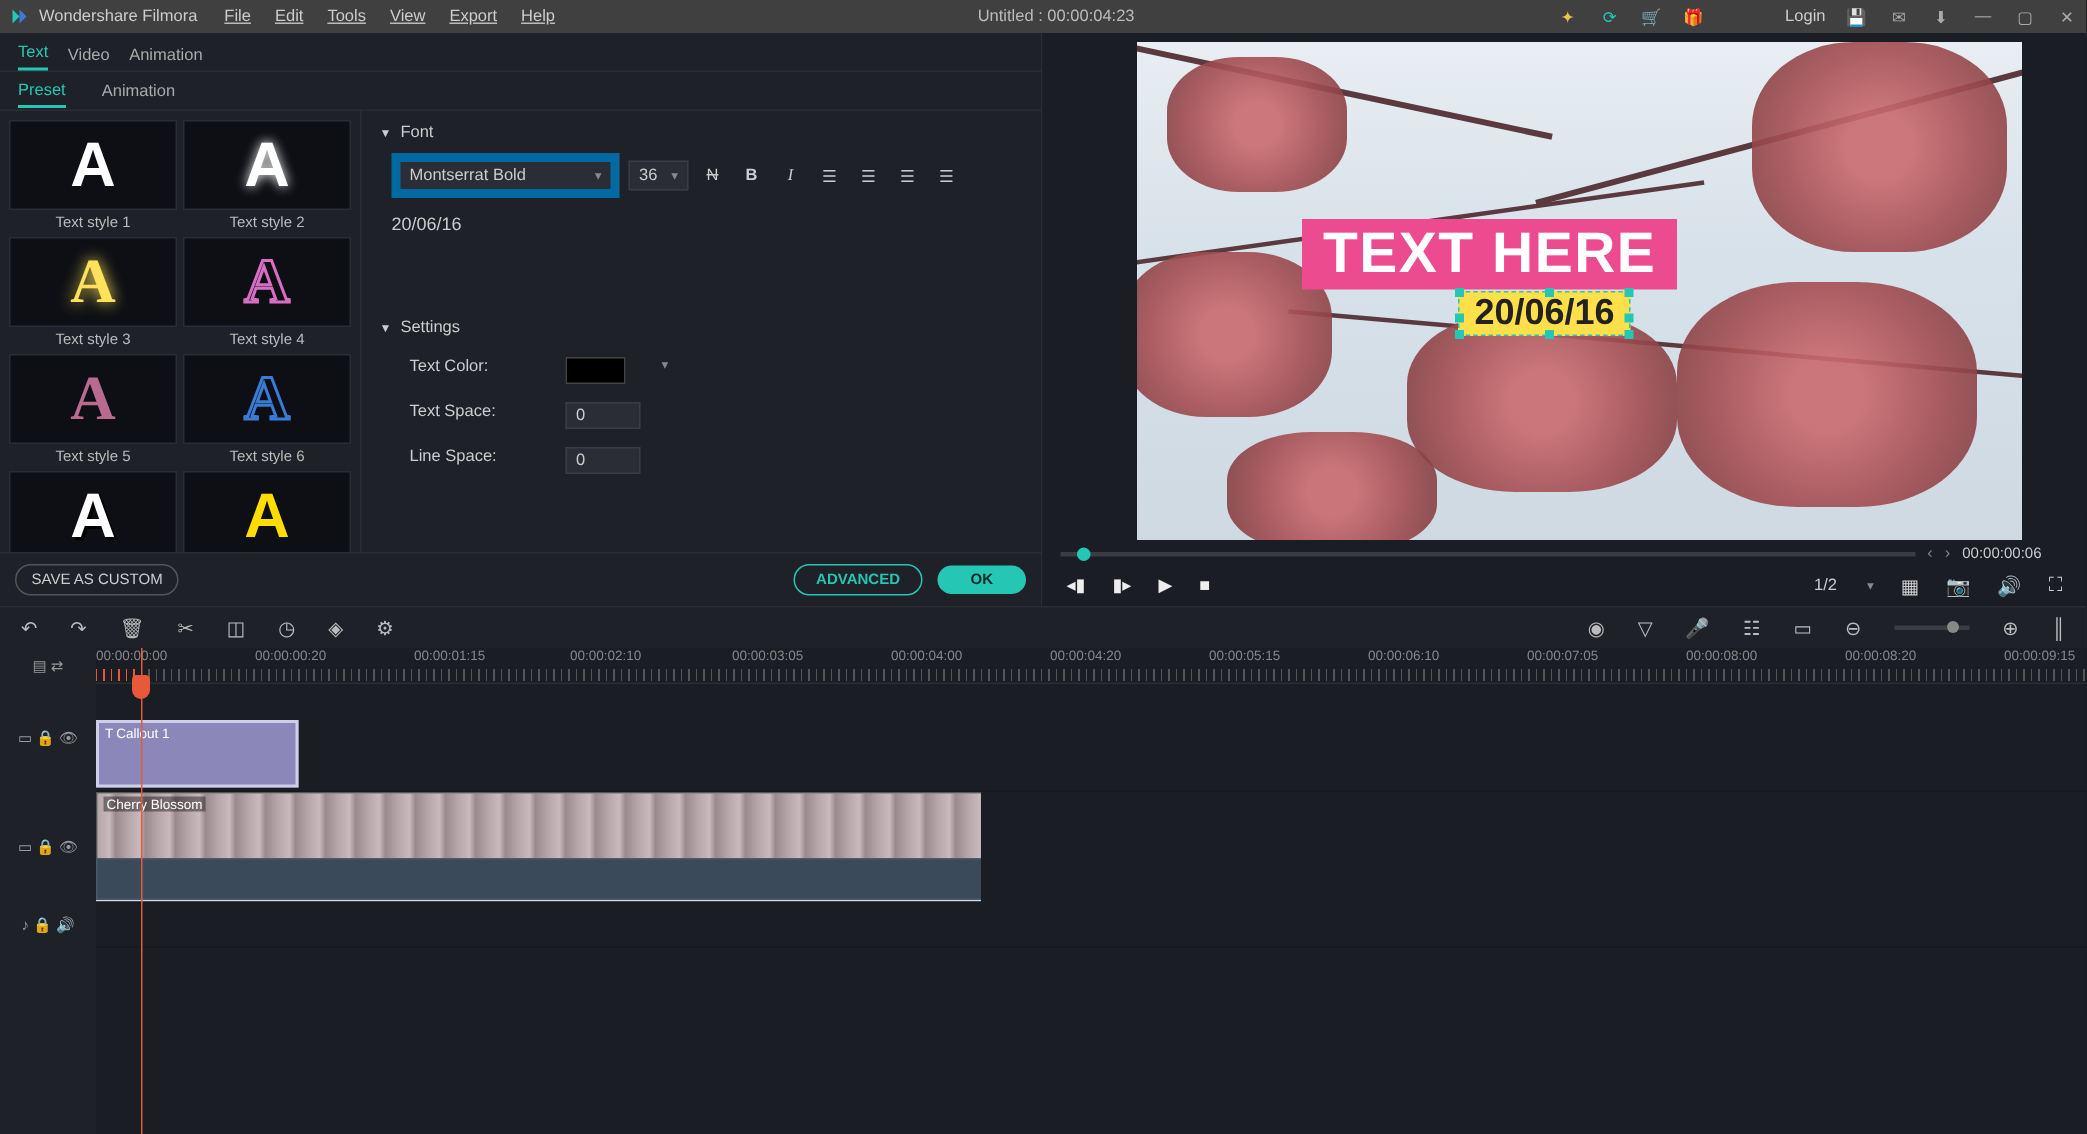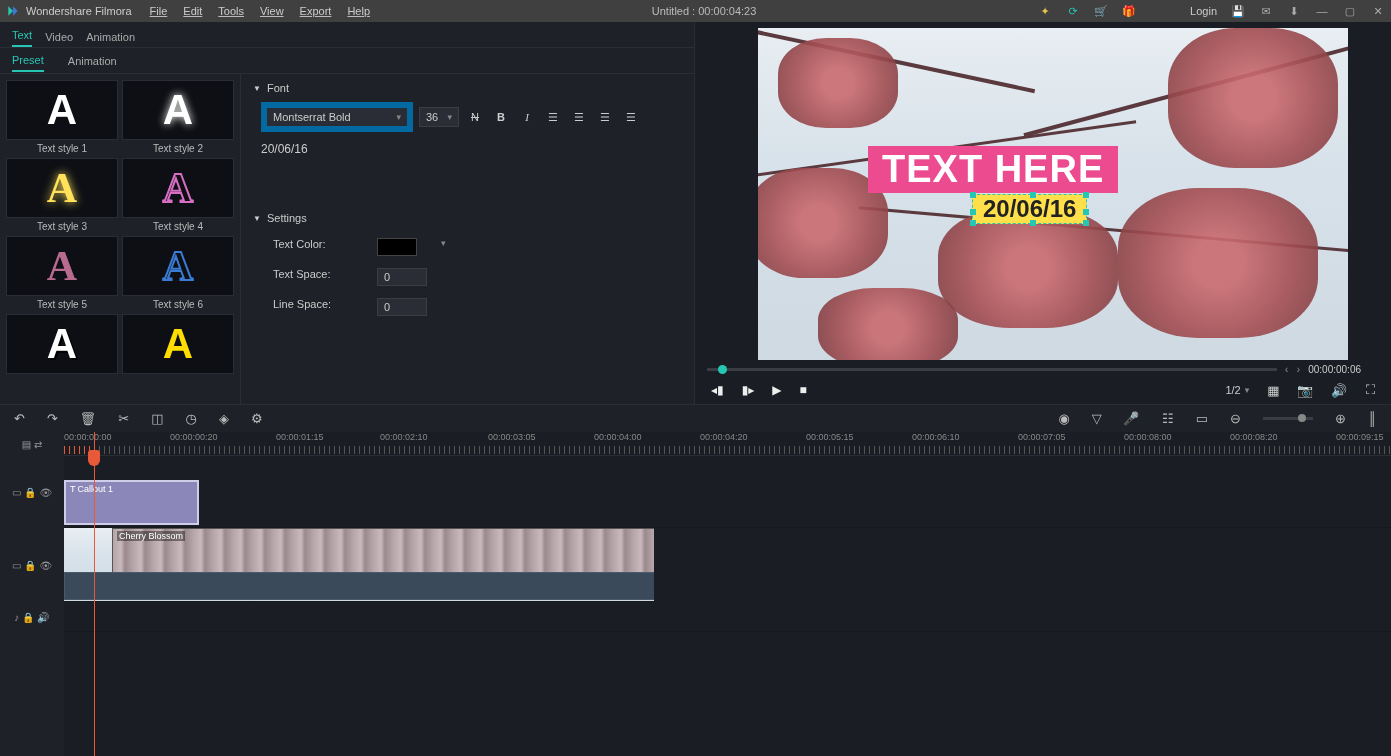--- a/index.html
+++ b/index.html
@@ -75,21 +75,21 @@
 
 .seekbar { height: 14px; display: flex; align-items: center; padding: 0 30px 0 12px; gap: 8px; }
 .seektrack { flex: 1; height: 3px; background: #3a3d45; position: relative; }
 .seekhead { position: absolute; left: 2%; top: -3px; width: 9px; height: 9px; background: #26c6b4; border-radius: 50%; }
 .seektime { color: #ccc; font-size: 10px; }
 .seeknav { color: #888; font-size: 11px; cursor: pointer; }
 
 .playbar { height: 28px; display: flex; align-items: center; padding: 0 16px; gap: 18px; }
 .playbar .pbtn { color: #eee; cursor: pointer; font-size: 12px; }
 .playbar .spacer { flex: 1; }
-.playbar .zoom { color: #ccc; display: flex; align-items: center; gap: 4px; }
+.playbar .zoom { color: #ccc; display: flex; align-items: center; gap: 20px; }
 .playbar .ricn { color: #ccc; cursor: pointer; font-size: 13px; }
 
 
 .toolbar { height: 28px; background: #1e2128; border-top: 1px solid #2a2d35; display: flex; align-items: center; padding: 0 14px; gap: 22px; }
 .toolbar .ticn { color: #bbb; cursor: pointer; font-size: 13px; }
 .toolbar .spacer { flex: 1; }
 .toolbar .zoomslider { width: 50px; height: 3px; background: #3a3d45; position: relative; }
 .toolbar .zoomslider .zh { position: absolute; left: 70%; top: -3px; width: 8px; height: 8px; background: #888; border-radius: 50%; }
 
 
@@ -104,21 +104,21 @@
 .ruler .tickmarks { position: absolute; top: 14px; left: 0; right: 0; height: 8px; background: repeating-linear-gradient(90deg, #555 0, #555 1px, transparent 1px, transparent 5px); }
 .ruler .played { position: absolute; top: 14px; left: 0; width: 30px; height: 8px; background: repeating-linear-gradient(90deg, #e8593a 0, #e8593a 1px, transparent 1px, transparent 5px); }
 .playhead { position: absolute; left: 30px; top: 0; bottom: 0; width: 1px; background: #e8593a; z-index: 10; }
 .playhead::before { content: ""; position: absolute; top: 18px; left: -6px; width: 12px; height: 16px; background: #e8593a; border-radius: 3px 3px 6px 6px; }
 .trackrow { position: relative; border-bottom: 1px solid #16181d; }
 .trackrow.text { height: 72px; padding-top: 24px; }
 .trackrow.video { height: 74px; }
 .trackrow.audio { height: 30px; }
 .clip-text { position: absolute; left: 0; top: 24px; width: 135px; height: 45px; background: #8b87b8; border: 2px solid #d0cde8; }
 .clip-text .cliplabel { position: absolute; top: 2px; left: 4px; font-size: 9px; color: #fff; display: flex; gap: 2px; align-items: center; }
-.clip-video { position: absolute; left: 0; top: 0; width: 650px; height: 58px; background: repeating-linear-gradient(90deg, #b5a4a8 0, #c9b8bc 8px, #9a8a8e 12px, #b5a4a8 20px); border: 1px solid #555; margin-left: 48px; }
+.clip-video { position: absolute; left: 0; top: 0; width: 650px; height: 58px; background: repeating-linear-gradient(90deg, #b5a4a8 0, #c9b8bc 8px, #9a8a8e 12px, #b5a4a8 20px); border: 1px solid #555; }
 .clip-video .cliplabel { position: absolute; top: 2px; left: 4px; font-size: 9px; color: #fff; background: rgba(0,0,0,0.4); padding: 0 2px; }
 .clip-audio { position: absolute; left: 0; top: 44px; width: 650px; height: 28px; background: #3a4a5a; border: 1px solid #4a5a6a; }
 
 .lower { display: flex; flex-direction: column; height: 352px; }
 
 svg { display: block; }
 </style>
 </head>
 <body>
 
@@ -231,20 +231,26 @@
             <span class="lbl">Text Space:</span>
             <div class="numfield">0</div>
           </div>
           <div class="setrow">
             <span class="lbl">Line Space:</span>
             <div class="numfield">0</div>
           </div>
         </div>
       </div>
     </div>
+    <div class="panelfoot">
+      <button class="btn-save">SAVE AS CUSTOM</button>
+      <div class="spacer"></div>
+      <button class="btn-adv">ADVANCED</button>
+      <button class="btn-ok">OK</button>
+    </div>
   </div>
 
   <div class="previewpane">
     <div class="videoarea">
       <div class="video">
         <div class="branch" style="top:30px;left:-20px;width:300px;height:4px;transform:rotate(12deg)"></div>
         <div class="branch" style="top:120px;left:-20px;width:400px;height:3px;transform:rotate(-8deg)"></div>
         <div class="branch" style="top:60px;right:-20px;width:350px;height:4px;transform:rotate(-15deg)"></div>
         <div class="branch" style="top:200px;left:100px;width:500px;height:3px;transform:rotate(5deg)"></div>
         <div class="leafcluster" style="top:10px;left:20px;width:120px;height:90px"></div>

